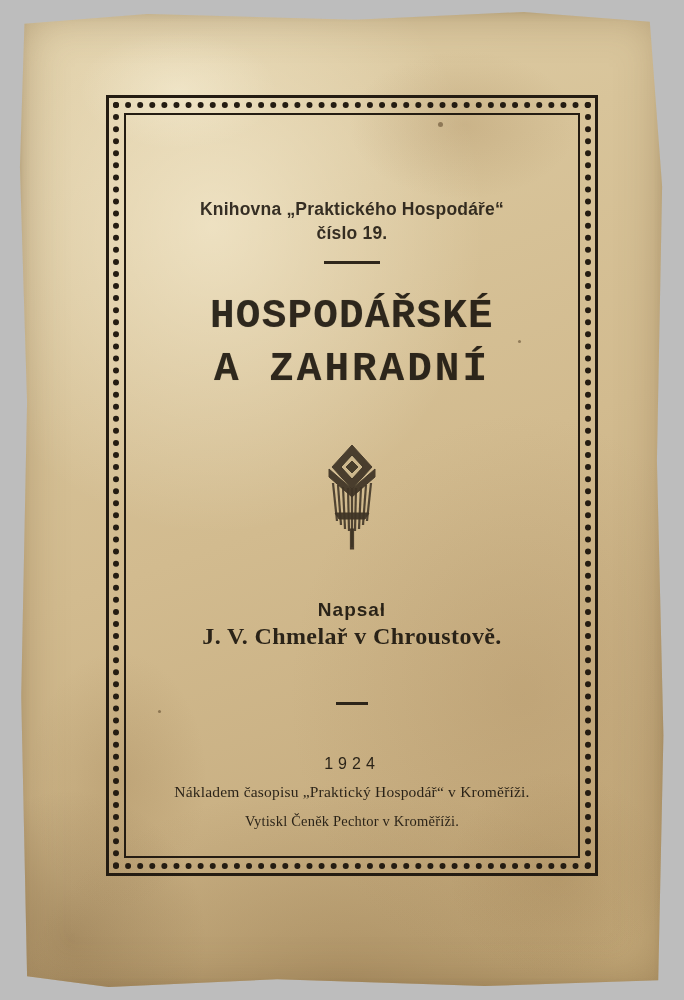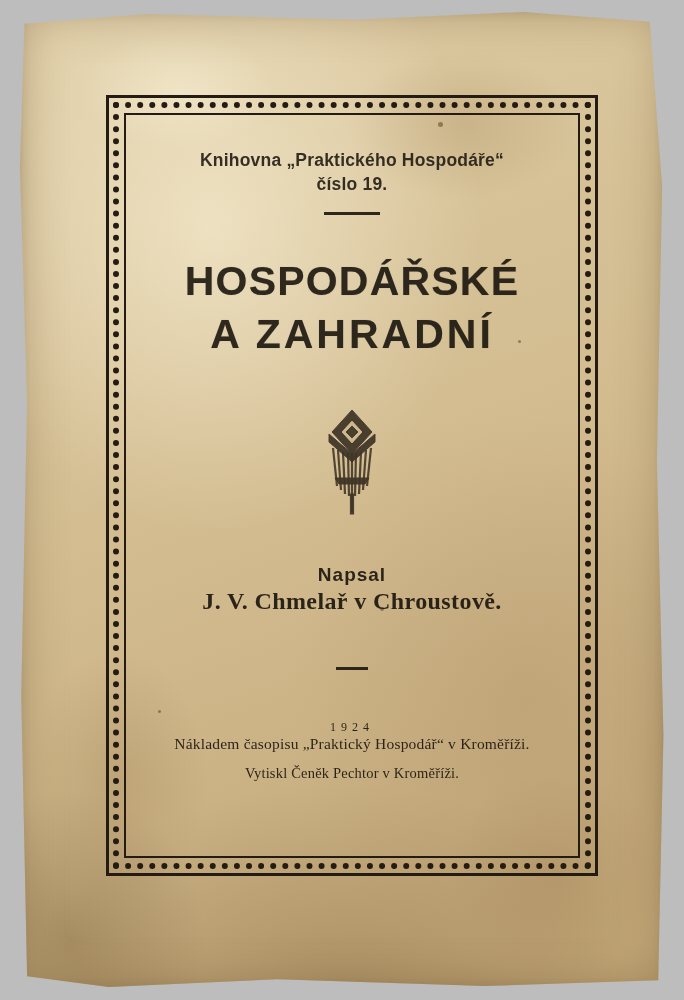--- a/index.html
+++ b/index.html
@@ -86,39 +86,39 @@
     position: absolute;
     inset: 22px;
     display: flex;
     flex-direction: column;
     align-items: center;
     text-align: center;
     color: #201a11;
   }
 
   .series {
-    margin-top: 29px;
+    margin-top: 78px;
     font-family: "Liberation Sans", sans-serif;
     font-weight: bold;
     font-size: 17.5px;
     line-height: 1.35;
     letter-spacing: 0.2px;
     color: #1e1810;
   }
 
   .rule-short {
     margin-top: 16px;
     width: 56px;
     height: 3px;
     background: #231c12;
   }
 
   .title {
-    margin-top: 40px;
-    font-family: Liberation Sans, sans-serif;
+    margin-top: 26px;
+    font-family: Liberation Mono, monospace;
     font-weight: bold;
     font-size: 41px;
     line-height: 1.28;
     letter-spacing: 1.2px;
     color: #17120b;
     text-shadow: 0 0 1px rgba(30,22,12,0.35);
   }
   .title .l2 { letter-spacing: 3px; }
   .title .l3 { letter-spacing: 1.5px; }
 
@@ -147,26 +147,27 @@
 
   .rule-mid {
     margin-top: 52px;
     width: 32px;
     height: 3px;
     background: #231c12;
   }
 
   .year {
     margin-top: 50px;
-    font-family: Liberation Serif, serif;
-    font-size: 12px;
+    font-family: Liberation Sans, sans-serif;
+    font-size: 16px;
     letter-spacing: 5px;
     font-weight: normal;
   }
   .imprint1 {
+    margin-top: 10px;
     font-family: "Liberation Serif", serif;
     font-size: 15.5px;
     letter-spacing: 0.2px;
   }
   .imprint2 {
     margin-top: 12px;
     font-family: "Liberation Serif", serif;
     font-size: 14.5px;
     letter-spacing: 0.2px;
   }

